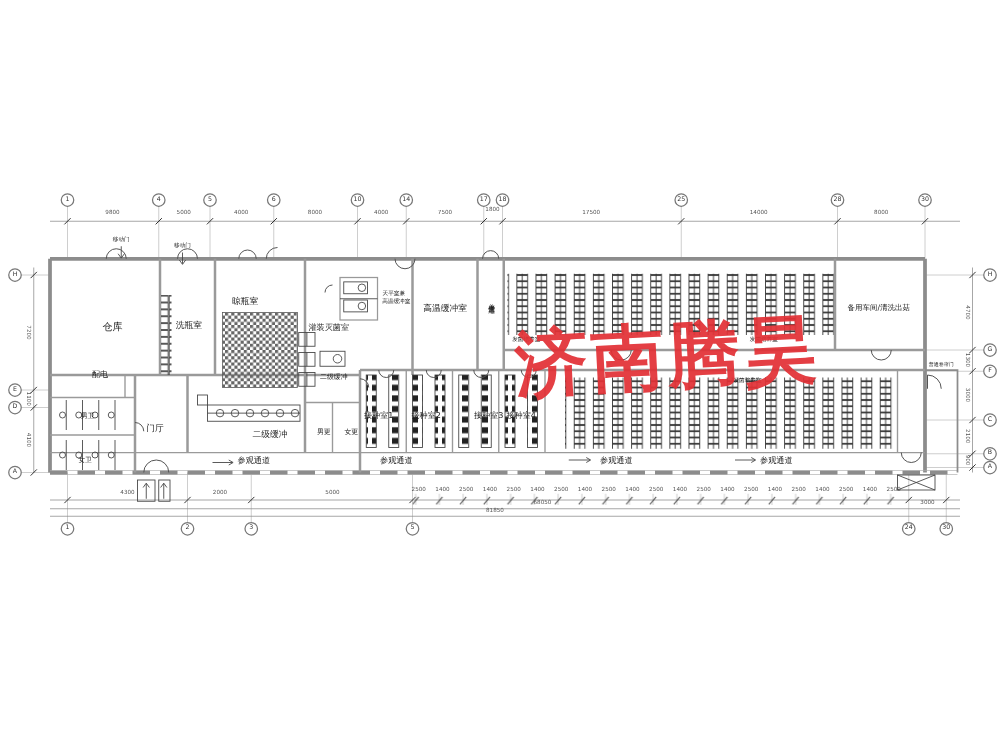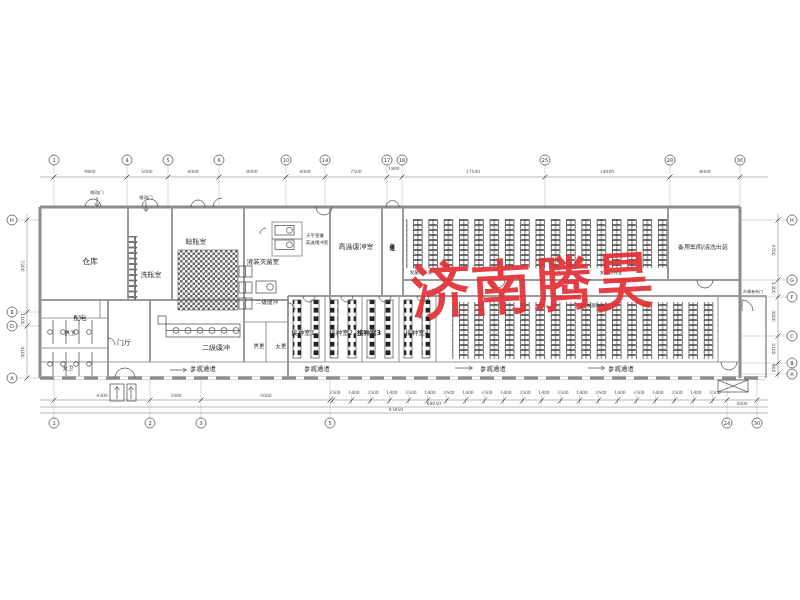--- a/index.html
+++ b/index.html
@@ -158,39 +158,39 @@
       <path d="M288 303 A7 7 0 0 1 295 310"></path>
       <path d="M108 338 A7 7 0 0 1 115 345"></path>
       <path d="M721 362 A8 8 0 0 0 729 370 M737 362 A8 8 0 0 1 729 370"></path>
       <path d="M742 300 A11 11 0 0 1 753 311 M742 300 V311"></path>
       <path d="M266 228 A6 6 0 0 0 260 234"></path>
     </g>
   </svg>
 
   <div class="layer">
       <div class="lbl" style="left: 90px; top: 262px; font-size: 8px;">仓库</div>
-      <div class="lbl" style="left: 151px; top: 275px; font-size: 7px;">洗瓶室</div>
+      <div class="lbl" style="left: 151px; top: 261px; font-size: 7px;">洗瓶室</div>
       <div class="lbl" style="left: 196px; top: 242px; font-size: 7px;">晾瓶室</div>
       <div class="lbl" style="left: 263px; top: 262px; font-size: 6.5px; text-align: center;">灌装灭菌室</div>
       <div class="lbl" style="left: 315px; top: 236px; font-size: 4.5px;">天平室兼</div>
       <div class="lbl" style="left: 317px; top: 243px; font-size: 4.5px;">高温缓冲室</div>
       <div class="lbl" style="left: 356px; top: 247px; font-size: 7px;">高温缓冲室</div>
       <div class="lbl vert" style="left: 392px; top: 240px; font-size: 5.5px;">养生通道</div>
       <div class="lbl" style="left: 421px; top: 273px; font-size: 4.5px;">发菌培养室</div>
       <div class="lbl" style="left: 611px; top: 273px; font-size: 4.5px;">发菌培养室</div>
       <div class="lbl" style="left: 598px; top: 306px; font-size: 4.5px;">发菌培养室</div>
       <div class="lbl" style="left: 703px; top: 247px; font-size: 6px;">备用车间/清洗出菇</div>
       <div class="lbl" style="left: 267px; top: 303px; font-size: 5.5px;">二级缓冲</div>
       <div class="lbl" style="left: 303px; top: 333px; font-size: 6.5px;">接种室1</div>
       <div class="lbl" style="left: 341px; top: 333px; font-size: 6.5px;">接种室2</div>
-      <div class="lbl" style="left: 369px; top: 333px; font-size: 6.5px; font-weight: bold;">接种室3</div>
+      <div class="lbl" style="left: 391px; top: 333px; font-size: 6.5px;">接种室3</div>
       <div class="lbl" style="left: 417px; top: 333px; font-size: 6.5px;">接种室4</div>
       <div class="lbl" style="left: 259px; top: 347px; font-size: 5.5px;">男更</div>
       <div class="lbl" style="left: 281px; top: 347px; font-size: 5.5px;">女更</div>
-      <div class="lbl" style="left: 80px; top: 318px; font-size: 6.5px;">配电</div>
+      <div class="lbl" style="left: 80px; top: 300px; font-size: 6.5px;">配电</div>
       <div class="lbl" style="left: 70px; top: 334px; font-size: 5.5px;">男卫</div>
       <div class="lbl" style="left: 68px; top: 369px; font-size: 5.5px;">女卫</div>
       <div class="lbl" style="left: 124px; top: 343px; font-size: 7px;">门厅</div>
       <div class="lbl" style="left: 216px; top: 348px; font-size: 7px;">二级缓冲</div>
       <div class="lbl" style="left: 203px; top: 369px; font-size: 6.5px;">参观通道</div>
       <div class="lbl" style="left: 317px; top: 369px; font-size: 6.5px;">参观通道</div>
       <div class="lbl" style="left: 493px; top: 369px; font-size: 6.5px;">参观通道</div>
       <div class="lbl" style="left: 621px; top: 369px; font-size: 6.5px;">参观通道</div>
     </div>
   <div class="layer">

